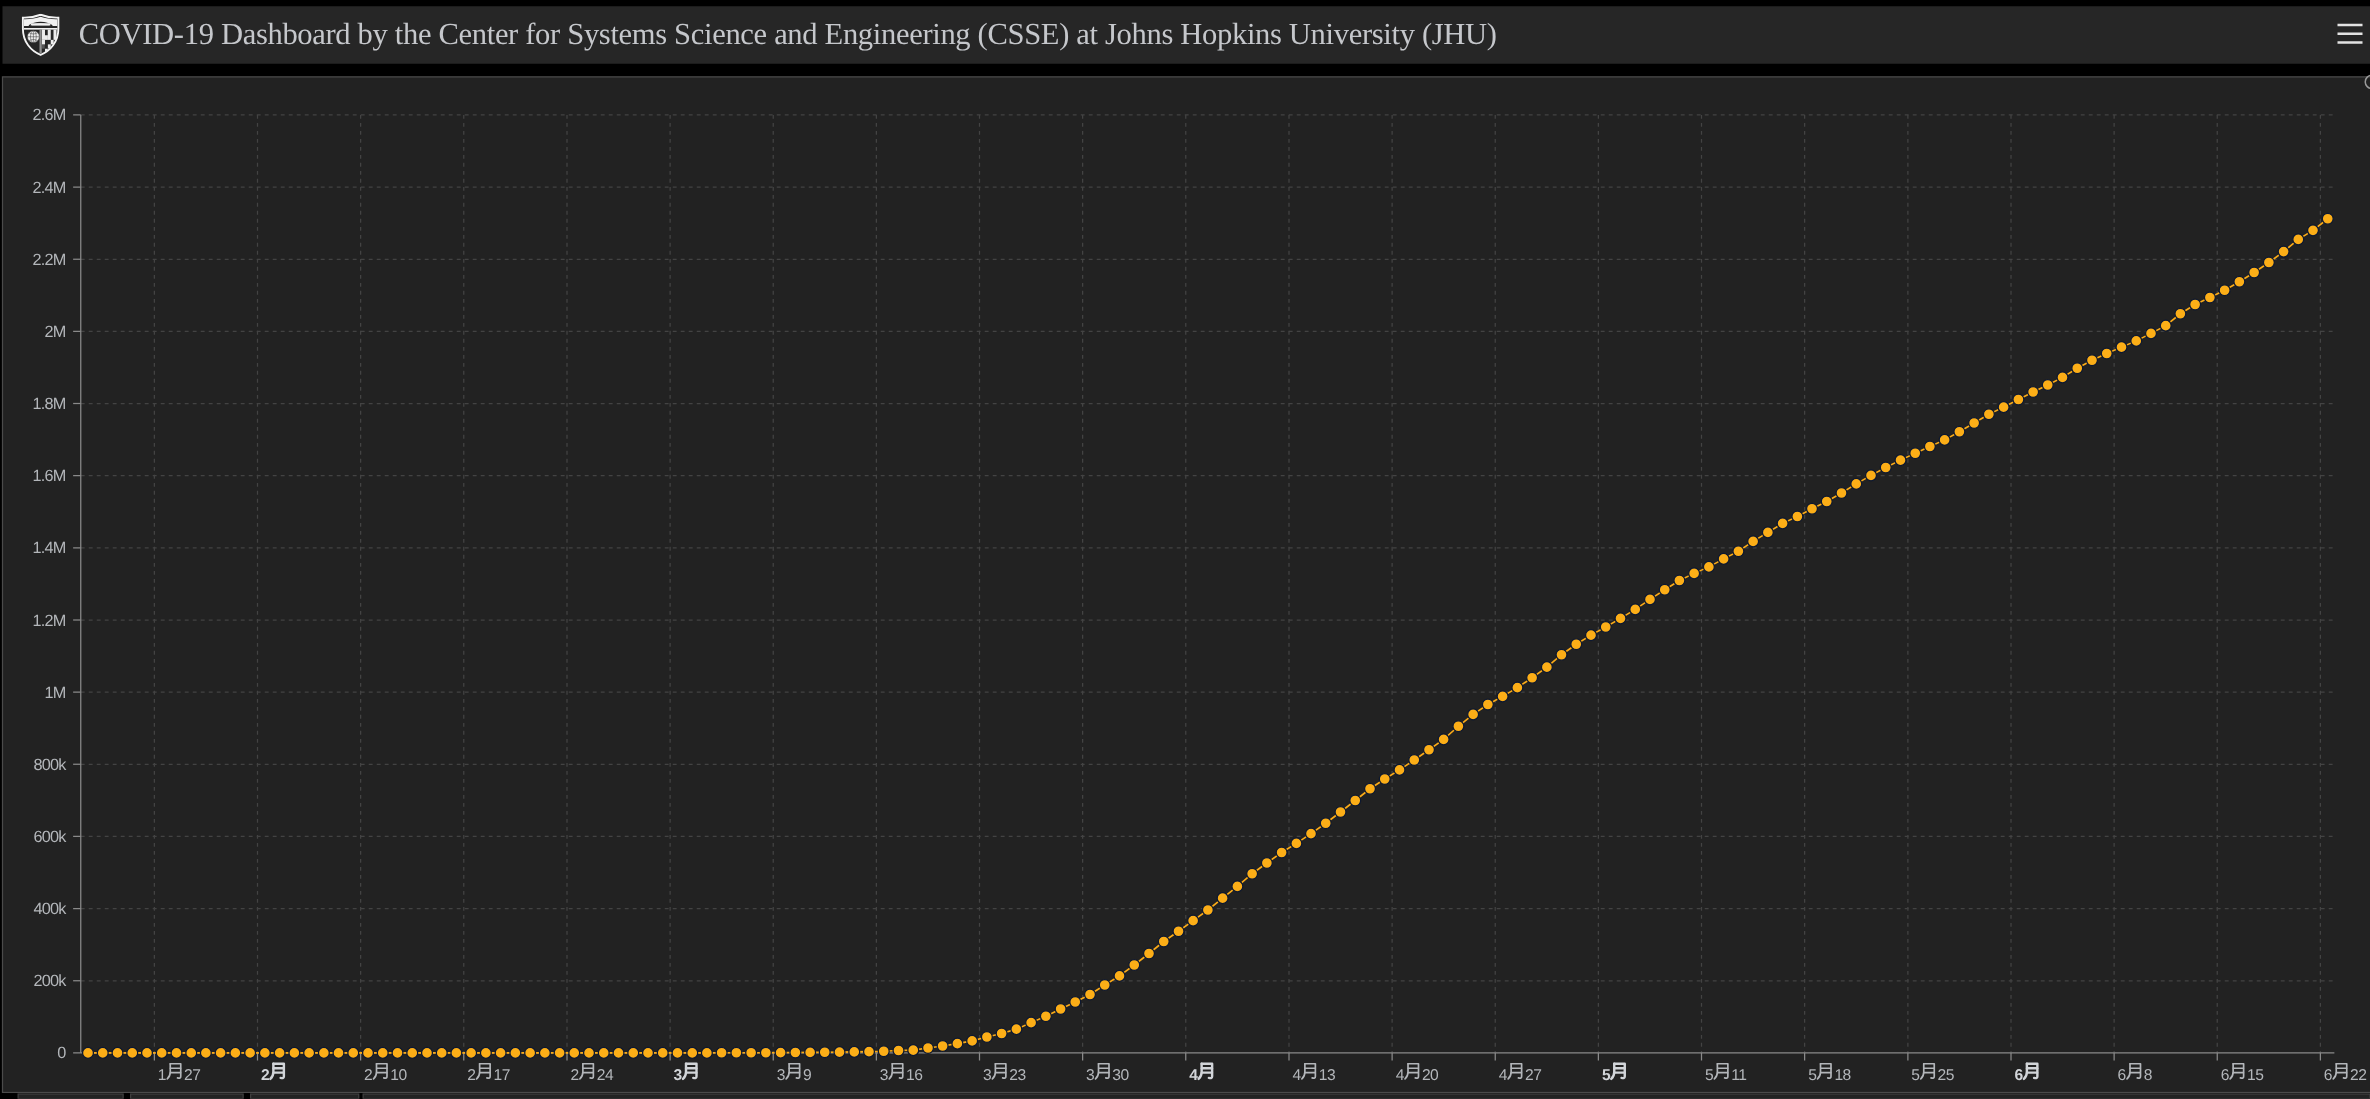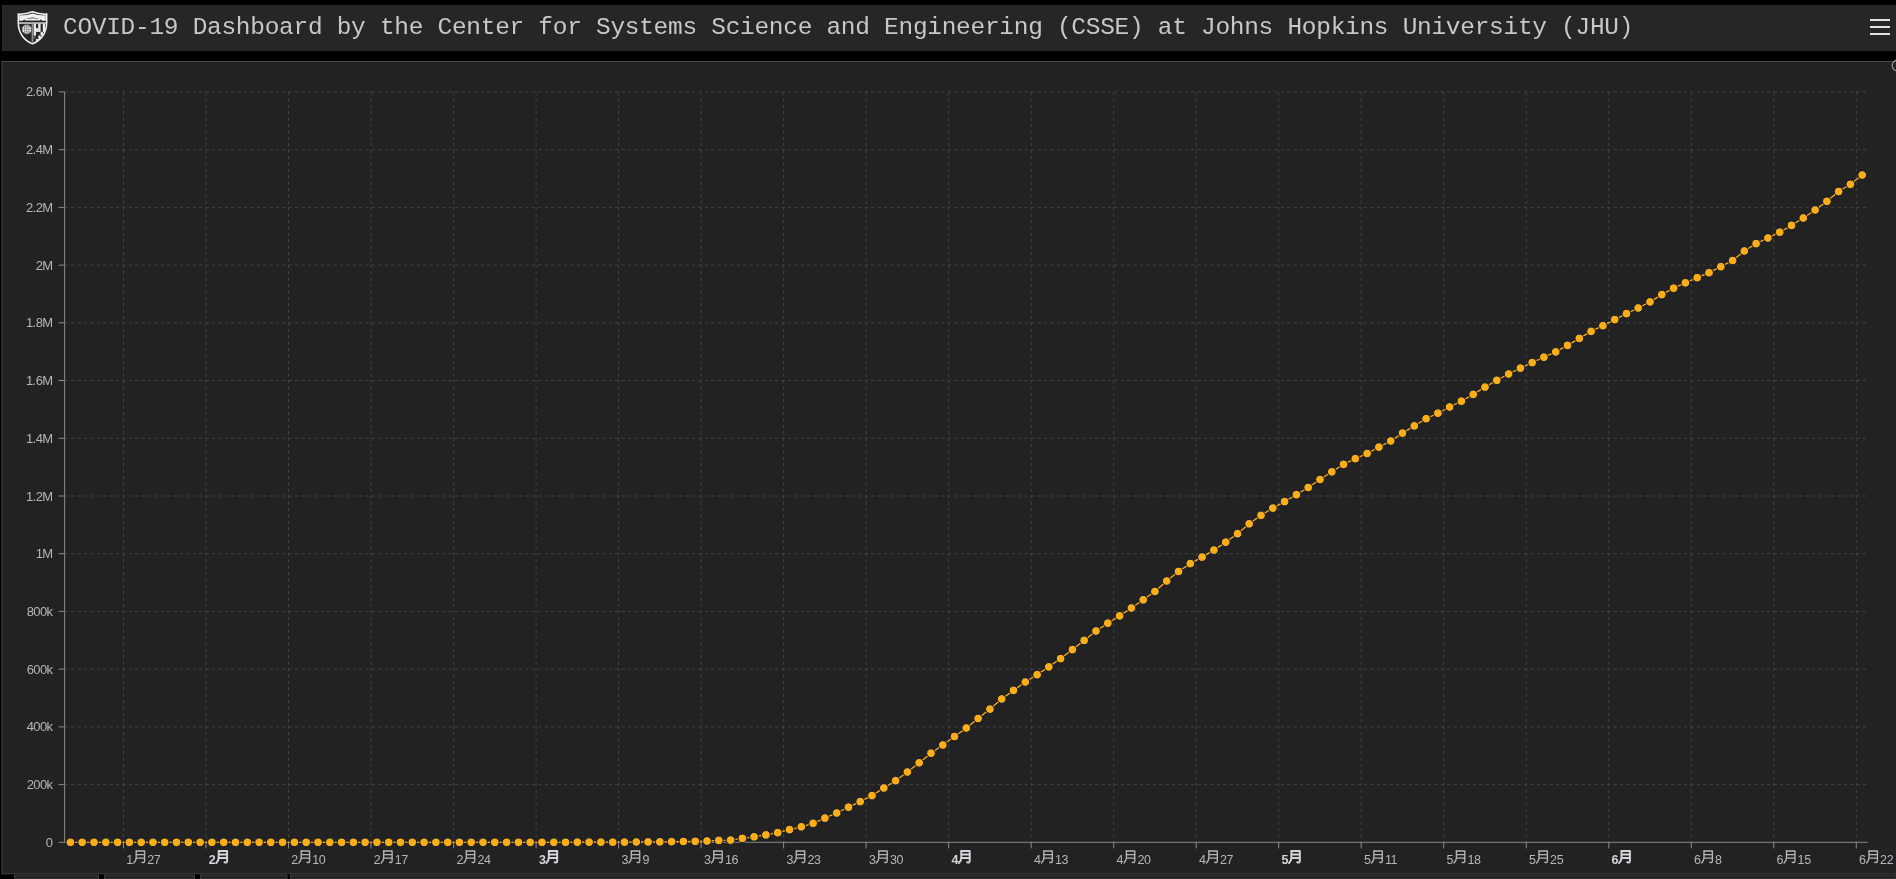--- a/index.html
+++ b/index.html
@@ -1,19 +1,19 @@
 <!DOCTYPE html>
 <html><head><meta charset="utf-8">
 <style>
 html,body{margin:0;padding:0;background:#000;width:1896px;height:879px;overflow:hidden}
 *{box-sizing:border-box}
 .hdr{position:absolute;left:2px;top:5px;width:1894px;height:46px;background:#262626}
 .logo{position:absolute;left:14.5px;top:6px}
 .title{position:absolute;left:61px;top:0;height:50px;line-height:46px;
- font-family:Liberation Mono, monospace;font-size:24.45px;letter-spacing:-0.26px;color:#c5c7cb;white-space:nowrap}
+ font-family:Liberation Serif, serif;font-size:24.45px;letter-spacing:-0.26px;color:#c5c7cb;white-space:nowrap}
 .burger{position:absolute;right:6.5px;top:13.6px;width:19.5px}
 .burger div{height:2.2px;background:#e3e3e3;margin-bottom:4.9px}
 </style></head>
 <body>
 <svg width="1896" height="879" viewBox="0 0 1896 879" style="position:absolute;left:0;top:0" xmlns="http://www.w3.org/2000/svg">
 <defs>
       <g id="yue" fill="none" stroke-linecap="round" stroke-linejoin="round">
         <path d="M3.3,1.7 H11.7 V11.6 C11.7,13.2 10.9,13.5 9.1,13.0"></path>
         <path d="M3.3,1.7 V8.3 C3.3,10.7 2.6,12.3 0.9,13.8"></path>
         <path d="M3.5,5.3 H11.5"></path>

